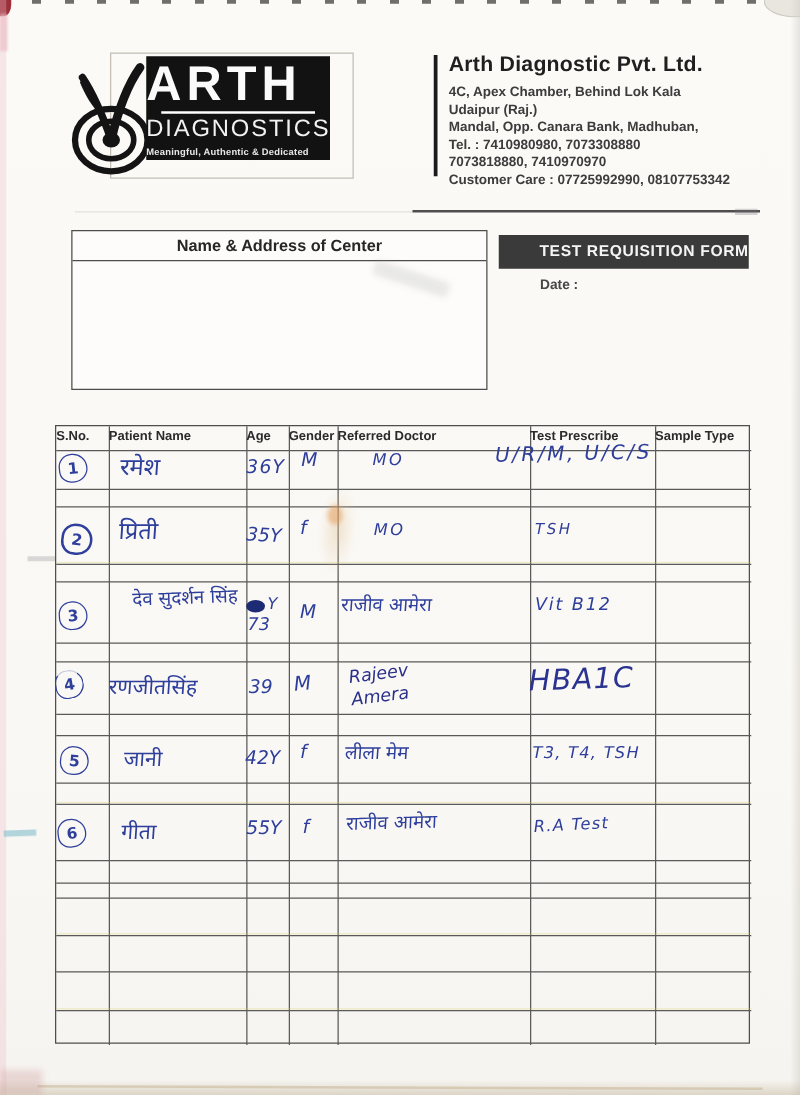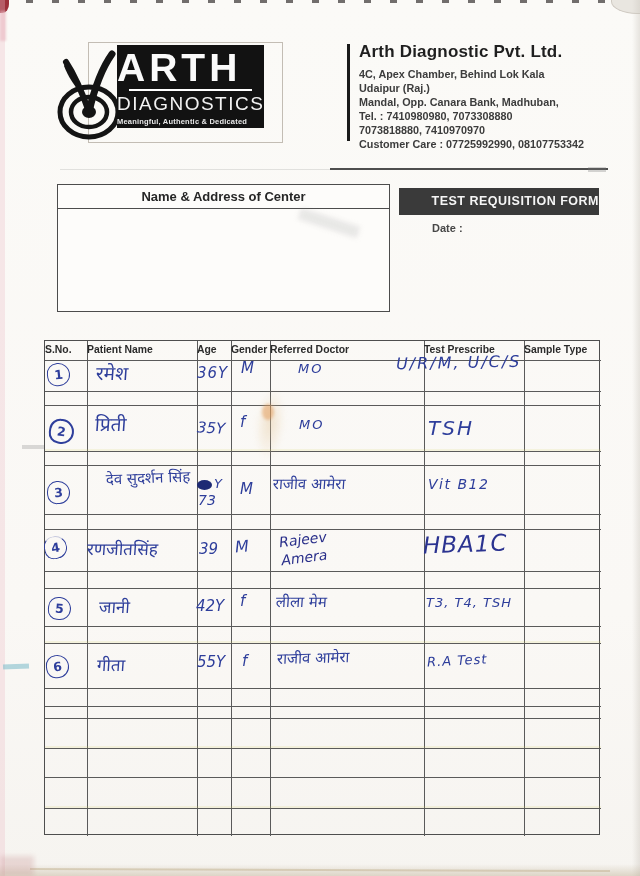--- a/index.html
+++ b/index.html
@@ -139,21 +139,21 @@
   <span class="ink" style="left:197px;top:364px;font-size:15px;letter-spacing:1px;">36Y</span>
   <span class="ink" style="left:241px;top:359px;font-size:15px;">M</span>
   <span class="ink" style="left:298px;top:361px;font-size:13px;letter-spacing:2px;">MO</span>
   <span class="ink" style="left:396px;top:353px;font-size:16px;letter-spacing:2px;transform:rotate(-1.2deg);">U/R/M, U/C/S</span>
 
   <span class="sno" style="left:49px;top:419px;border-width:2.4px;transform:rotate(8deg);">2</span>
   <span class="ink dev" style="left:95px;top:411px;font-size:19px;">प्रिती</span>
   <span class="ink" style="left:197px;top:419px;font-size:15px;transform:rotate(3deg);">35Y</span>
   <span class="ink" style="left:240px;top:413px;font-size:15px;">f</span>
   <span class="ink" style="left:299px;top:417px;font-size:13px;letter-spacing:2px;">MO</span>
-  <span class="ink" style="left:428px;top:416px;font-size:20px;letter-spacing:2px;">TSH</span>
+  <span class="ink" style="left:428px;top:416px;font-size:12px;letter-spacing:2px;">TSH</span>
 
   <span class="sno" style="left:47px;top:481px;transform:rotate(-4deg);">3</span>
   <span class="ink dev" style="left:93px;top:470px;font-size:15px;width:110px;white-space:normal;text-align:center;line-height:17px;transform:rotate(-2deg);">देव सुदर्शन सिंह</span>
   <span class="blob" style="left:197px;top:480px;"></span>
   <span class="ink" style="left:214px;top:476px;font-size:13px;">Y</span>
   <span class="ink" style="left:198px;top:492px;font-size:14px;">73</span>
   <span class="ink" style="left:240px;top:480px;font-size:15px;">M</span>
   <span class="ink dev" style="left:273px;top:473px;font-size:15px;">राजीव आमेरा</span>
   <span class="ink" style="left:428px;top:476px;font-size:14px;letter-spacing:1.5px;">Vit B12</span>
 

